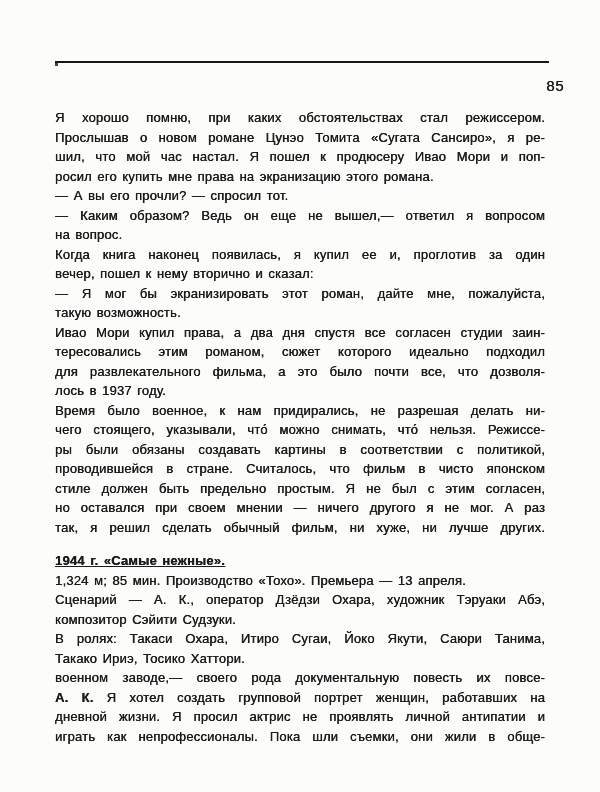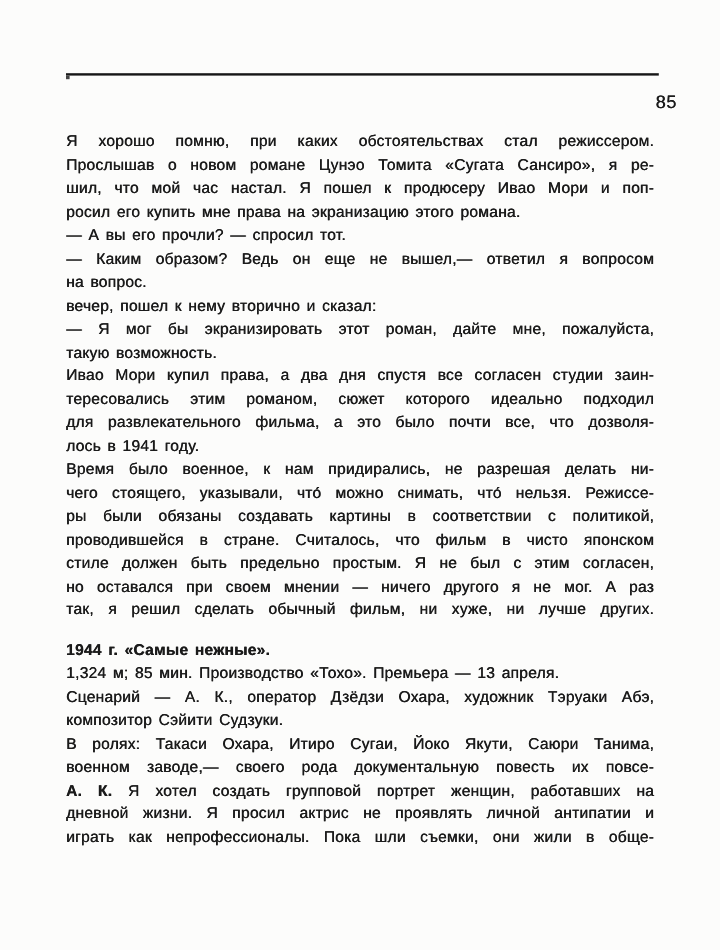--- a/index.html
+++ b/index.html
@@ -37,58 +37,60 @@
     white-space:nowrap;
     text-shadow:0.35px 0 0 currentColor;
     text-align:left;
   }
   .line.j{
     white-space:normal;
     text-align:justify;
     text-align-last:justify;
     -moz-text-align-last:justify;
   }
-  .line.h{margin-top:14px;}
+  .line.h{margin-top:14px;text-decoration:underline;}
   .bold{
     font-weight:700;
     text-shadow:0.3px 0 0 currentColor;
   }
 </style>
 </head>
 <body>
 
 <div class="page">
   <div class="rule"></div>
   <div class="rule-tick"></div>
   <div class="pagenum">85</div>
   <div class="body-text">
       <div class="line j"><span>Я хорошо помню, при каких обстоятельствах стал режиссером.</span></div>
       <div class="line j"><span>Прослышав о новом романе Цунэо Томита «Сугата Сансиро», я ре-</span></div>
       <div class="line j"><span>шил, что мой час настал. Я пошел к продюсеру Ивао Мори и поп-</span></div>
       <div class="line"><span>росил его купить мне права на экранизацию этого романа.</span></div>
       <div class="line"><span>— А вы его прочли? — спросил тот.</span></div>
       <div class="line j"><span>— Каким образом? Ведь он еще не вышел,— ответил я вопросом</span></div>
       <div class="line"><span>на вопрос.</span></div>
+      <div class="line j"><span>Когда книга наконец появилась, я купил ее и, проглотив за один</span></div>
       <div class="line"><span>вечер, пошел к нему вторично и сказал:</span></div>
       <div class="line j"><span>— Я мог бы экранизировать этот роман, дайте мне, пожалуйста,</span></div>
       <div class="line"><span>такую возможность.</span></div>
       <div class="line j"><span>Ивао Мори купил права, а два дня спустя все согласен студии заин-</span></div>
       <div class="line j"><span>тересовались этим романом, сюжет которого идеально подходил</span></div>
       <div class="line j"><span>для развлекательного фильма, а это было почти все, что дозволя-</span></div>
-      <div class="line"><span>лось в 1941 году.</span></div>
+      <div class="line"><span>лось в 1937 году.</span></div>
       <div class="line j"><span>Время было военное, к нам придирались, не разрешая делать ни-</span></div>
       <div class="line j"><span>чего стоящего, указывали, что́ можно снимать, что́ нельзя. Режиссе-</span></div>
       <div class="line j"><span>ры были обязаны создавать картины в соответствии с политикой,</span></div>
       <div class="line j"><span>проводившейся в стране. Считалось, что фильм в чисто японском</span></div>
       <div class="line j"><span>стиле должен быть предельно простым. Я не был с этим согласен,</span></div>
       <div class="line j"><span>но оставался при своем мнении — ничего другого я не мог. А раз</span></div>
       <div class="line j"><span>так, я решил сделать обычный фильм, ни хуже, ни лучше других.</span></div>
       <div class="line h"><span class="bold">1944 г. «Самые нежные».</span></div>
       <div class="line"><span>1,324 м; 85 мин. Производство «Тохо». Премьера — 13 апреля.</span></div>
       <div class="line j"><span>Сценарий — А. К., оператор Дзёдзи Охара, художник Тэруаки Абэ,</span></div>
       <div class="line"><span>композитор Сэйити Судзуки.</span></div>
       <div class="line j"><span>В ролях: Такаси Охара, Итиро Сугаи, Йоко Якути, Саюри Танима,</span></div>
+      <div class="line"><span>Такако Ириэ, Тосико Хаттори.</span></div>
       <div class="line j"><span>военном заводе,— своего рода документальную повесть их повсе-</span></div>
       <div class="line j"><span class="bold">А. К.</span><span> Я хотел создать групповой портрет женщин, работавших на</span></div>
       <div class="line j"><span>дневной жизни. Я просил актрис не проявлять личной антипатии и</span></div>
       <div class="line j"><span>играть как непрофессионалы. Пока шли съемки, они жили в обще-</span></div>
     </div>
 </div>
 
 </body></html>

